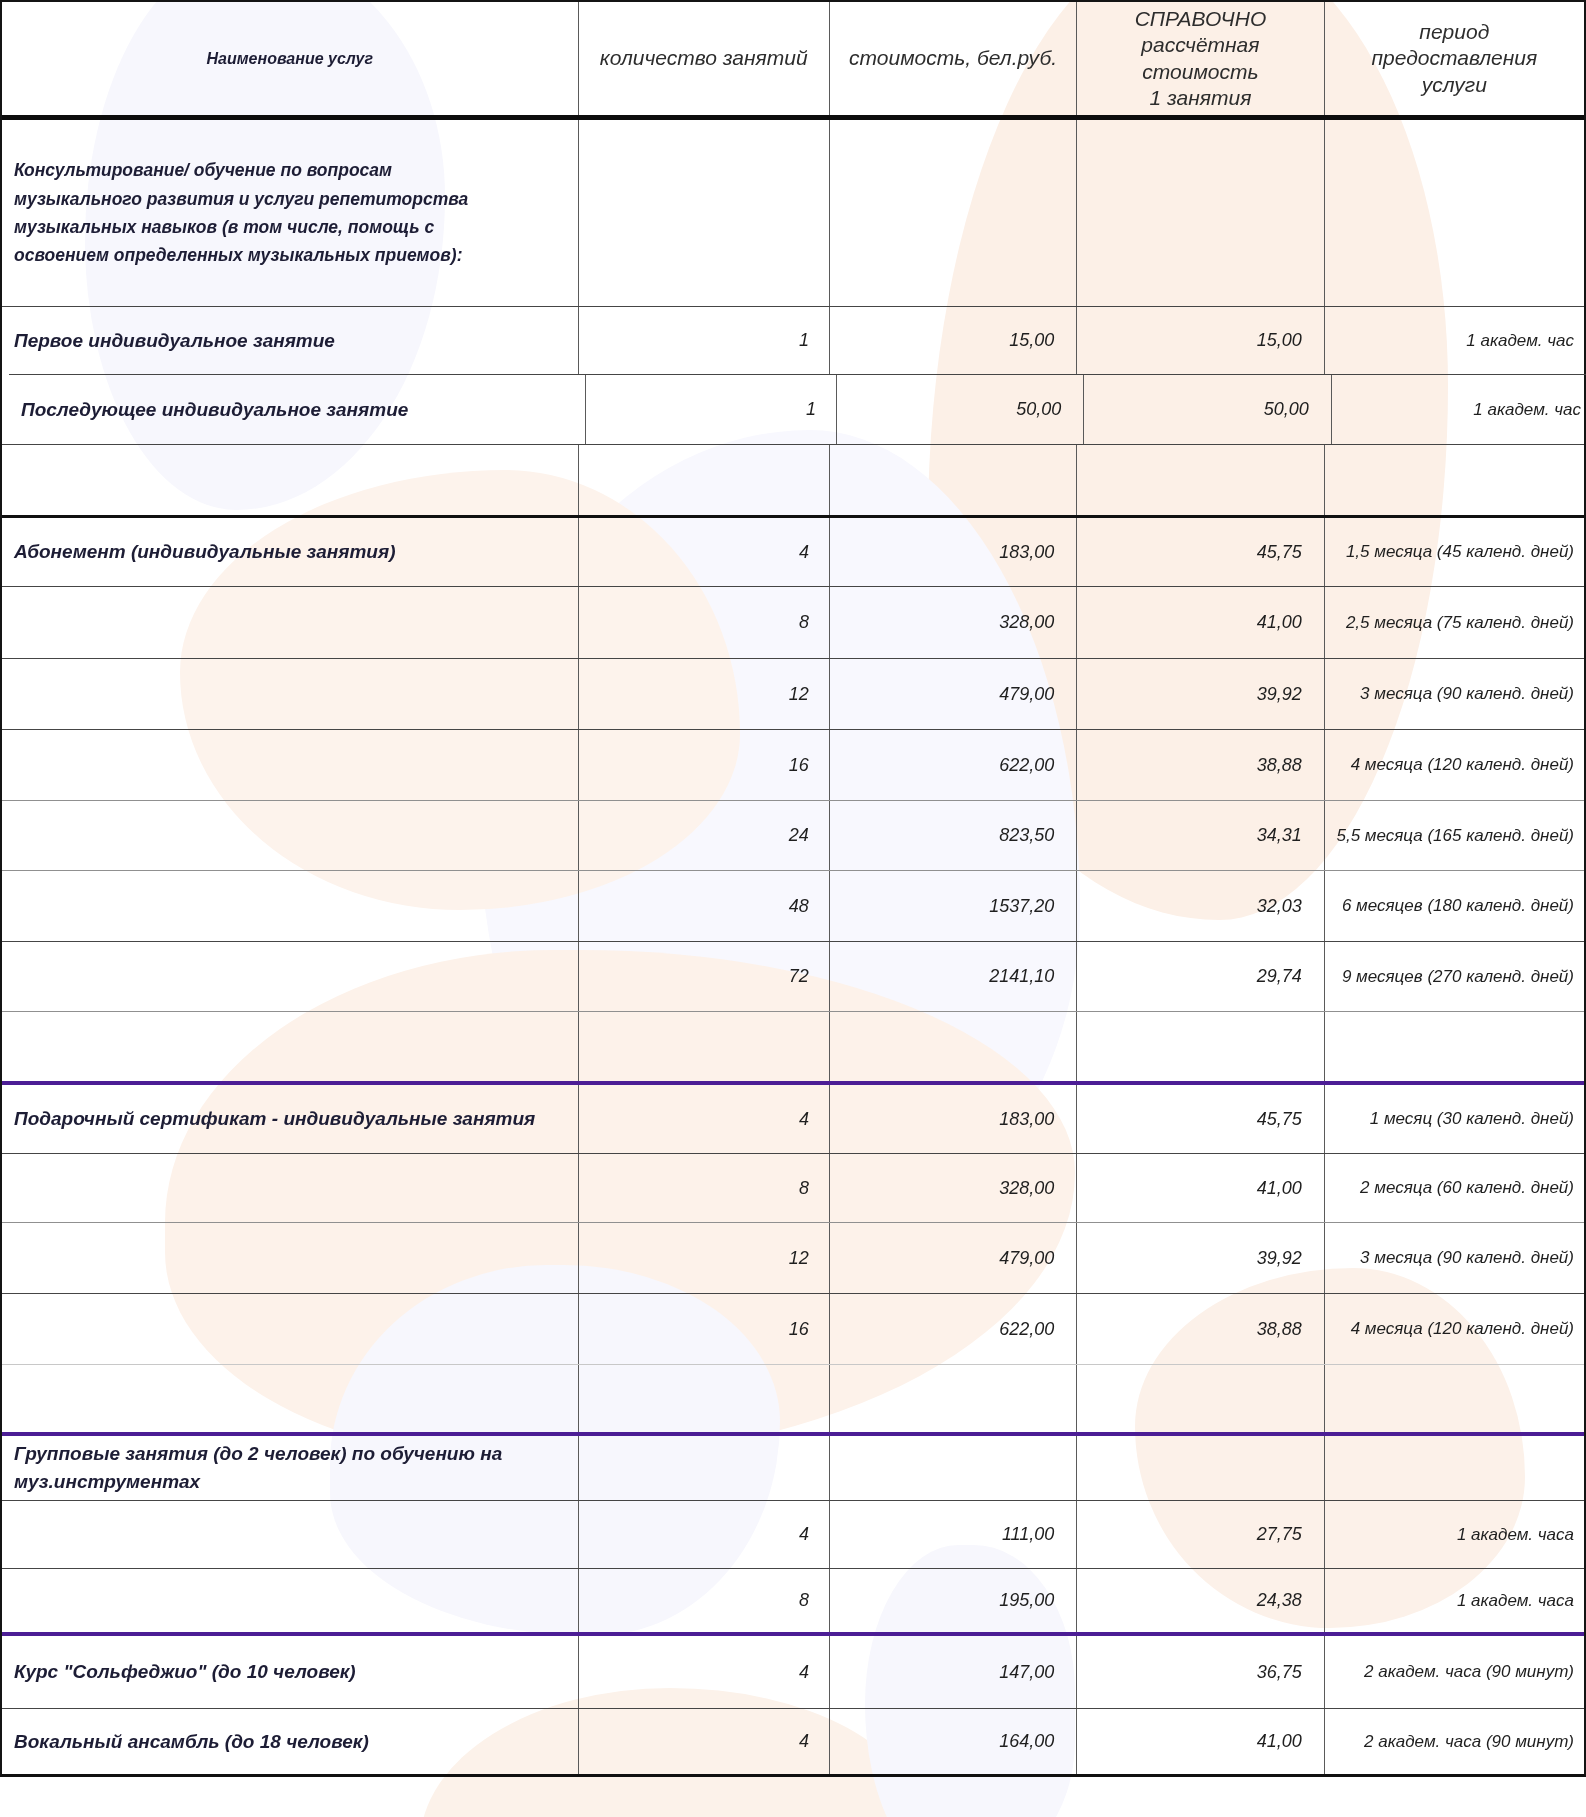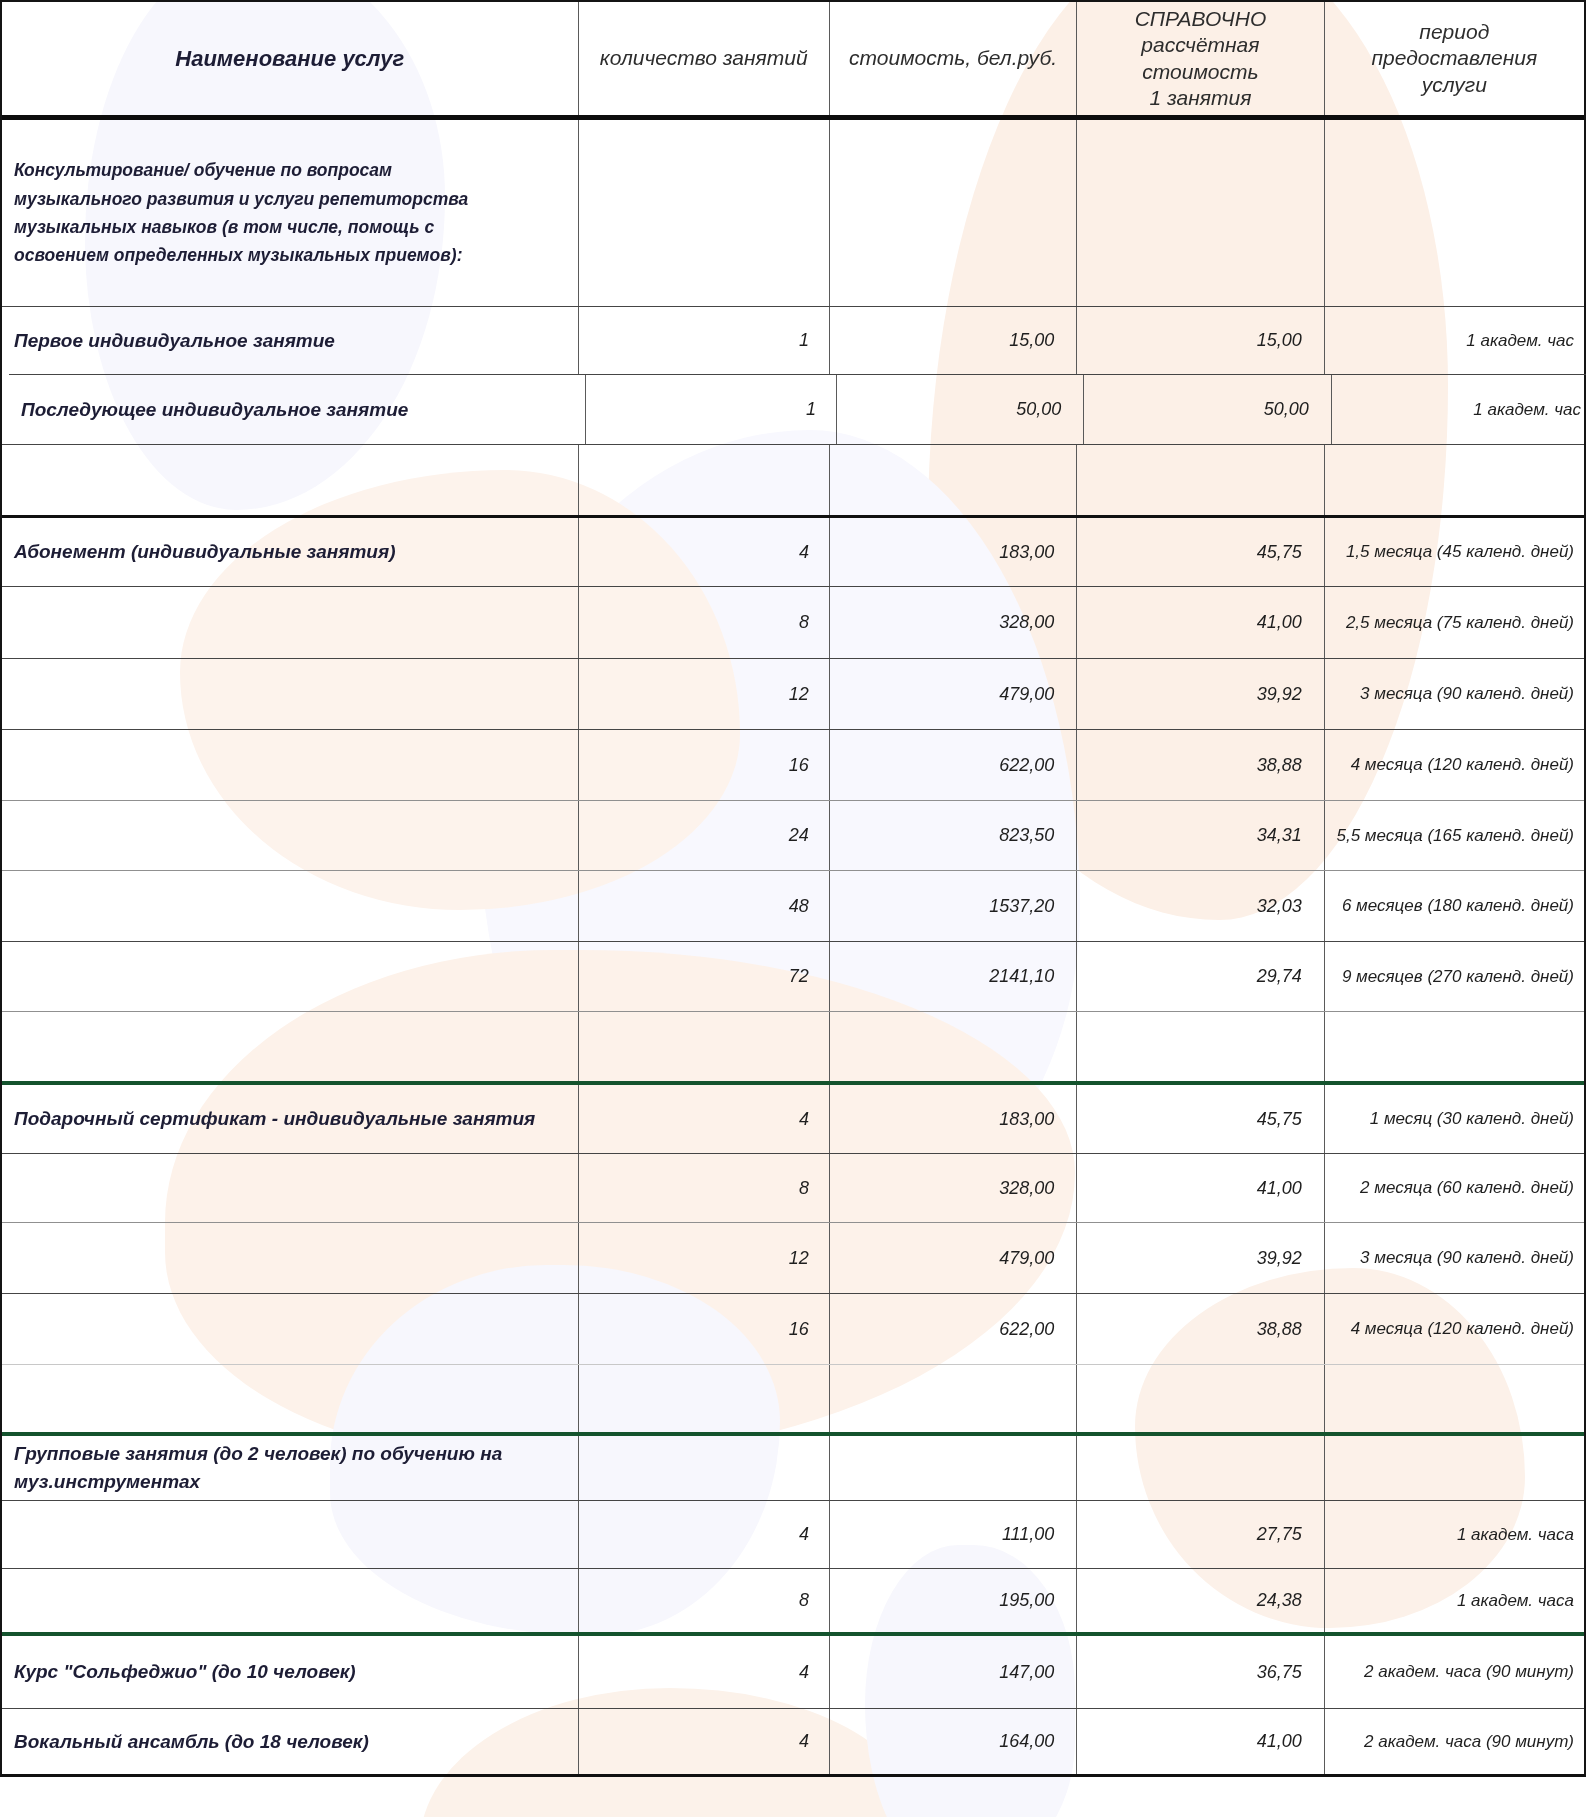--- a/index.html
+++ b/index.html
@@ -33,28 +33,28 @@
   .col-name  {width:577px;justify-content:flex-start;padding:6px 14px 6px 12px;}
   .col-qty   {width:252px;justify-content:flex-end;padding-right:20px;}
   .col-cost  {width:248px;justify-content:flex-end;padding-right:22px;}
   .col-unit  {width:248px;justify-content:flex-end;padding-right:22px;}
   .col-period{width:261px;justify-content:flex-end;padding-right:10px;text-align:right;}
 
   
   #header-row{height:118px;border-bottom:5px solid #0d0d0d;}
   #header-row .cell{justify-content:center;text-align:center;padding:0 6px;
     font-size:21px;color:#2d2d2d;line-height:1.25;}
-  #header-row .col-name{font-weight:bold;font-size:22px;color:#1d1d35;}
+  #header-row .col-name{font-weight:bold;font-size:16px;color:#1d1d35;}
   .preline{white-space:pre-line;}
 
   
   .bt-thin {border-top:1.5px solid #454545;}
   .bt-gray {border-top:1.5px solid #909090;}
   .bt-light{border-top:1px solid #c8c8c8;}
-  .bt-thick{border-top:4px solid #14532d;}
+  .bt-thick{border-top:4px solid #4c1d95;}
   .bt-thick2{border-top:3px solid #101010;}
 
   .name-label{font-weight:bold;font-size:19px;color:#1d1d35;line-height:1.45;}
   .intro-label{font-weight:bold;font-size:17.5px;color:#1d1d35;line-height:1.62;padding-right:46px;}
   .num{font-size:18px;color:#1f1f1f;}
   .period-text{font-size:17px;color:#1f1f1f;}
 </style>
 </head>
 <body>
 

